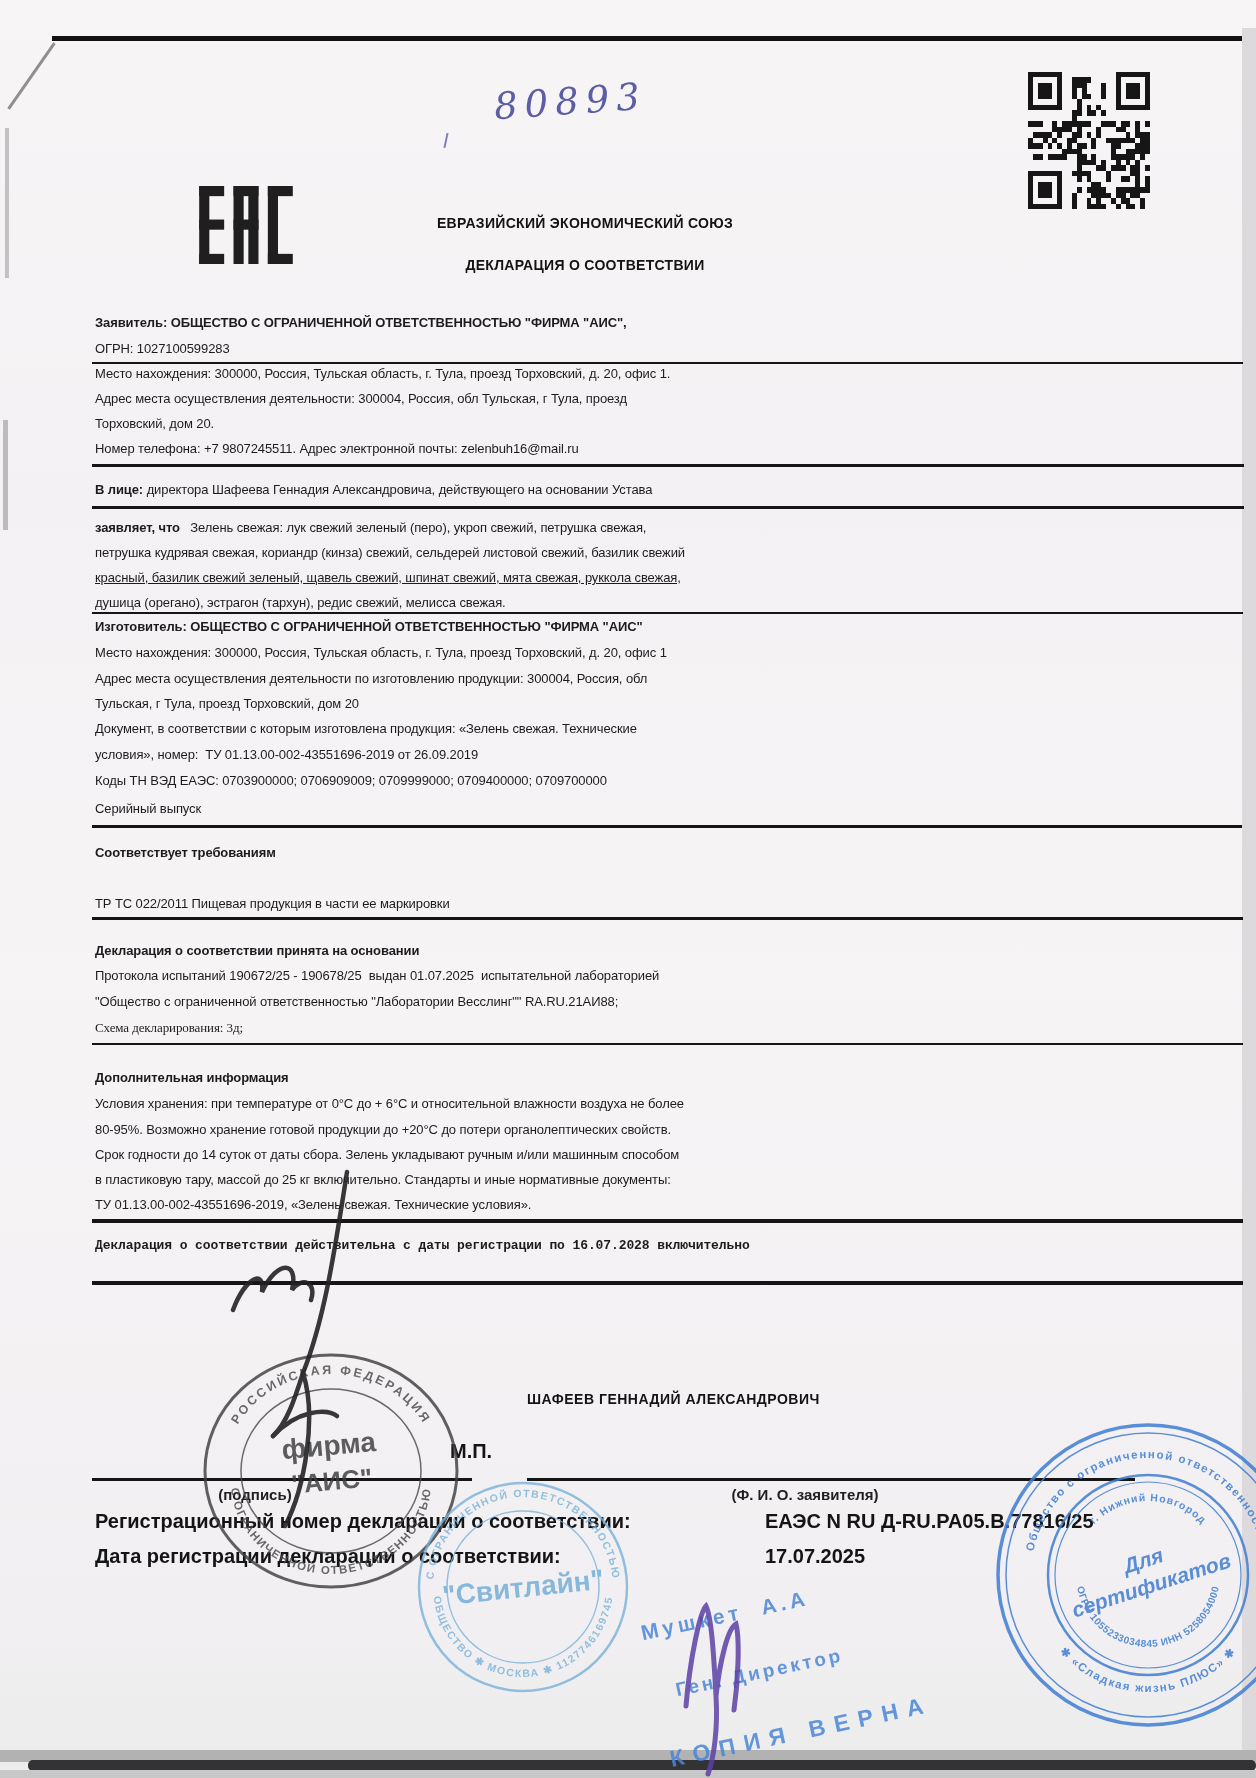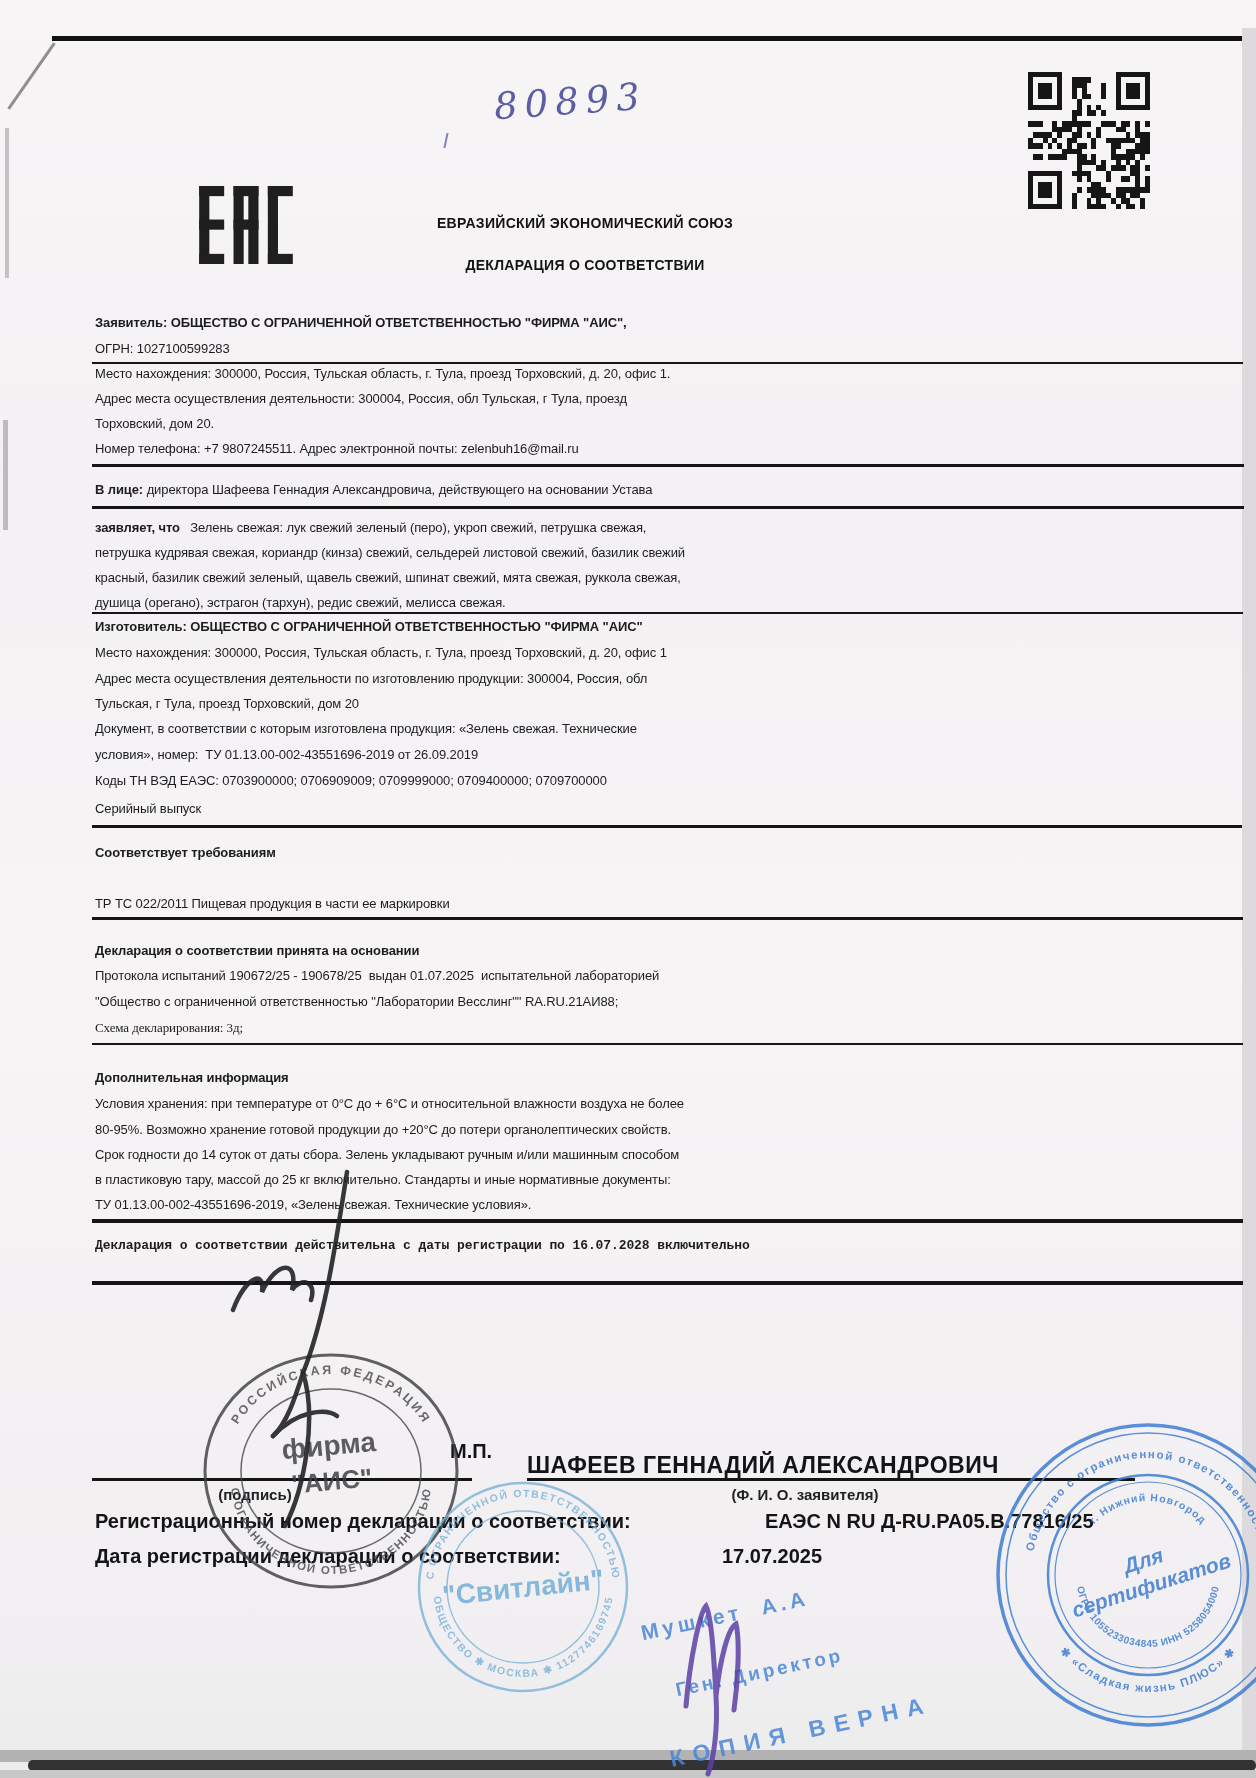--- a/index.html
+++ b/index.html
@@ -85,21 +85,21 @@
   <div class="t" style="left:95px;top:387px;">Адрес места осуществления деятельности: 300004, Россия, обл Тульская, г Тула, проезд</div>
   <div class="t" style="left:95px;top:412px;">Торховский, дом 20.</div>
   <div class="t" style="left:95px;top:437px;">Номер телефона: +7 9807245511. Адрес электронной почты: zelenbuh16@mail.ru</div>
   <div class="rule" style="left:92px;top:464px;width:1152px;height:3px;"></div>
 
   <div class="t" style="left:95px;top:478px;"><span class="b">В лице: </span><span>директора Шафеева Геннадия Александровича, действующего на основании Устава</span></div>
   <div class="rule" style="left:92px;top:506px;width:1152px;height:3px;"></div>
 
   <div class="t" style="left:95px;top:516px;"><span class="b">заявляет, что</span><span>   Зелень свежая: лук свежий зеленый (перо), укроп свежий, петрушка свежая,</span></div>
   <div class="t" style="left:95px;top:541px;">петрушка кудрявая свежая, кориандр (кинза) свежий, сельдерей листовой свежий, базилик свежий</div>
-  <div class="t" style="left:95px;top:566px;">красный, базилик свежий зеленый, щавель свежий, шпинат свежий, мята свежая, руккола свежая,</div>
+  <div class="t" style="left:95px;top:566px;text-decoration:underline;">красный, базилик свежий зеленый, щавель свежий, шпинат свежий, мята свежая, руккола свежая,</div>
   <div class="t" style="left:95px;top:591px;">душица (орегано), эстрагон (тархун), редис свежий, мелисса свежая.</div>
   <div class="rule" style="left:92px;top:612px;width:1151px;height:2px;"></div>
 
   <div class="t b" style="left:95px;top:615px;">Изготовитель: ОБЩЕСТВО С ОГРАНИЧЕННОЙ ОТВЕТСТВЕННОСТЬЮ "ФИРМА "АИС"</div>
   <div class="t" style="left:95px;top:641px;">Место нахождения: 300000, Россия, Тульская область, г. Тула, проезд Торховский, д. 20, офис 1</div>
   <div class="t" style="left:95px;top:667px;">Адрес места осуществления деятельности по изготовлению продукции: 300004, Россия, обл</div>
   <div class="t" style="left:95px;top:692px;">Тульская, г Тула, проезд Торховский, дом 20</div>
   <div class="t" style="left:95px;top:717px;">Документ, в соответствии с которым изготовлена продукция: «Зелень свежая. Технические</div>
   <div class="t" style="left:95px;top:743px;">условия», номер:  ТУ 01.13.00-002-43551696-2019 от 26.09.2019</div>
   <div class="t" style="left:95px;top:769px;">Коды ТН ВЭД ЕАЭС: 0703900000; 0706909009; 0709999000; 0709400000; 0709700000</div>
@@ -123,28 +123,28 @@
   <div class="t" style="left:95px;top:1168px;">в пластиковую тару, массой до 25 кг включительно. Стандарты и иные нормативные документы:</div>
   <div class="t" style="left:95px;top:1193px;">ТУ 01.13.00-002-43551696-2019, «Зелень свежая. Технические условия».</div>
   <div class="rule" style="left:92px;top:1219px;width:1151px;height:4px;"></div>
 
   <div class="t b" style="left:95px;top:1234px;font-family:Liberation Mono, monospace;">Декларация о соответствии действительна с даты регистрации по 16.07.2028 включительно</div>
   <div class="rule" style="left:92px;top:1281px;width:1151px;height:4px;"></div>
 
   <div class="rule" style="left:92px;top:1478px;width:380px;height:3px;"></div>
   <div class="sm" style="left:165px;top:1486px;width:180px;text-align:center;">(подпись)</div>
   <div class="big" style="left:450px;top:1440px;">М.П.</div>
-  <div class="big" style="left:527px;top:1452px;font-size:23px;letter-spacing:.5px;text-align:center;">ШАФЕЕВ ГЕННАДИЙ АЛЕКСАНДРОВИЧ</div>
+  <div class="big" style="left:527px;top:1391px;font-size:14px;letter-spacing:.5px;text-align:center;">ШАФЕЕВ ГЕННАДИЙ АЛЕКСАНДРОВИЧ</div>
   <div class="rule" style="left:527px;top:1478px;width:608px;height:3px;"></div>
   <div class="sm" style="left:680px;top:1486px;width:250px;text-align:center;">(Ф. И. О. заявителя)</div>
 
   <div class="big" style="left:95px;top:1510px;">Регистрационный номер декларации о соответствии:</div>
   <div class="big" style="left:765px;top:1510px;">ЕАЭС N RU Д-RU.РА05.В.77816/25</div>
   <div class="big" style="left:95px;top:1545px;">Дата регистрации декларации о соответствии:</div>
-  <div class="big" style="left:722px;top:1545px;">17.07.2025</div>
+  <div class="big" style="left:765px;top:1545px;">17.07.2025</div>
 
   <svg class="stamp" style="left:200px;top:1350px;opacity:.82;" width="262" height="242" viewBox="0 0 262 242">
     <defs>
       <path id="bst" d="M 25 121 A 106 97 0 0 1 237 121"></path>
       <path id="bsb" d="M 31 132 A 100 92 0 0 0 231 132"></path>
     </defs>
     <ellipse cx="131" cy="121" rx="126" ry="116" fill="none" stroke="#3f3f42" stroke-width="3"></ellipse>
     <ellipse cx="131" cy="121" rx="90" ry="82" fill="none" stroke="#4a4a4e" stroke-width="1.5"></ellipse>
     <text font-family="Liberation Sans, sans-serif" font-size="12.5" font-weight="700" letter-spacing="2.5" fill="#4a4a4e">
       <textPath href="#bst" startOffset="50%" text-anchor="middle">РОССИЙСКАЯ ФЕДЕРАЦИЯ</textPath>

